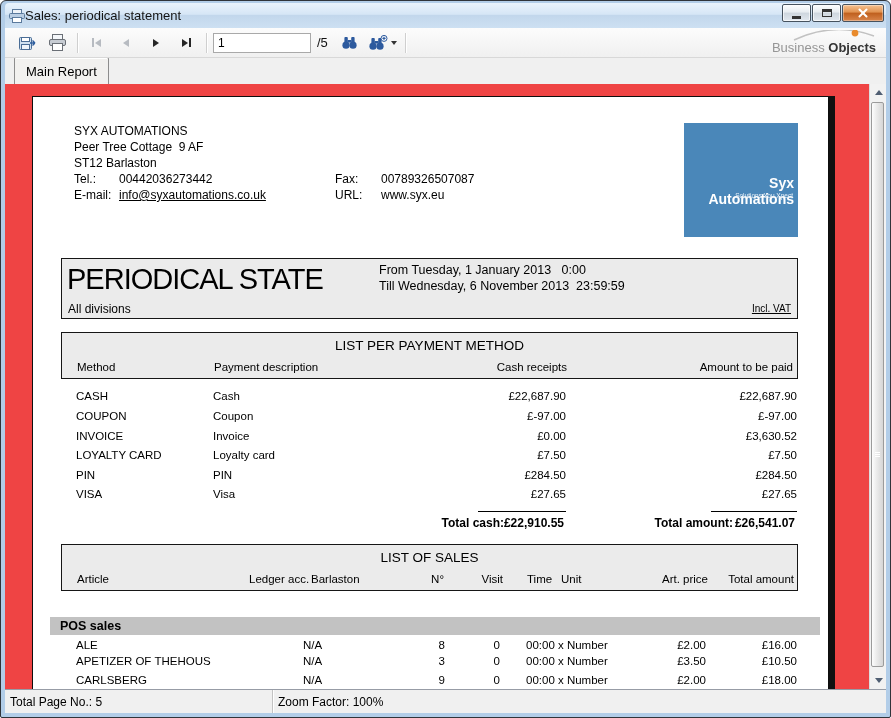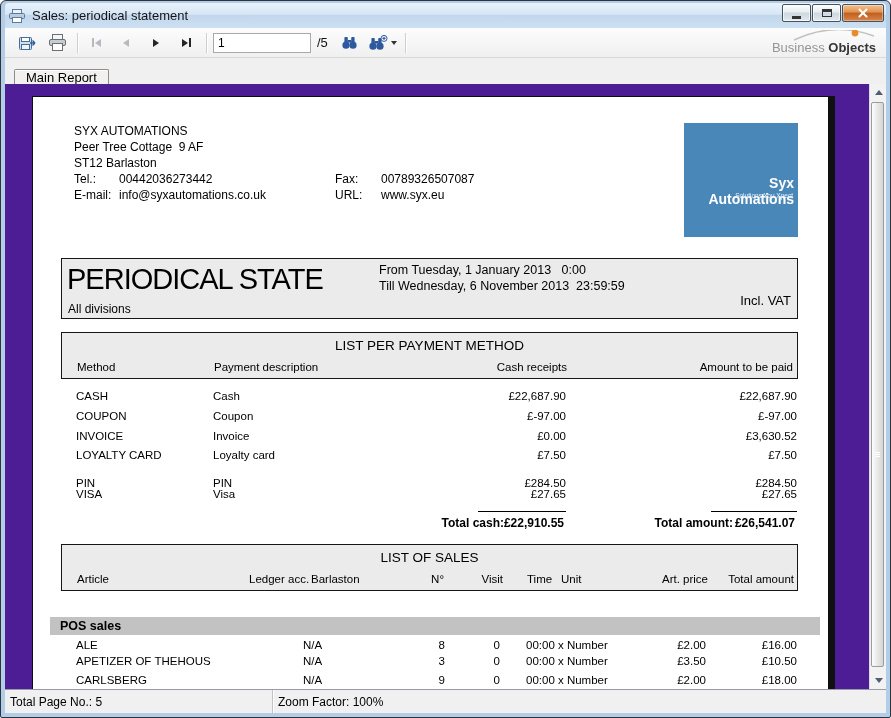--- a/index.html
+++ b/index.html
@@ -7,21 +7,21 @@
 
   
   .window { position:absolute; left:0; top:0; width:891px; height:718px;
     border:1px solid #30343a; border-radius:6px 6px 2px 2px;
     background:#b2cde8; padding:2px 4px 4px 4px;
     display:flex; flex-direction:column; overflow:hidden; }
 
   
   .titlebar { height:25px; position:relative; display:flex; align-items:center; padding:0 4px;
     background:linear-gradient(#e9f3fc, #d6e6f6 45%, #c2d7ec 50%, #cde0f2); border-radius:4px 4px 0 0; }
-  .title-text { font-size:13px; color:#141414; margin-left:7px; }
+  .title-text { font-size:13px; color:#141414; }
   .win-controls { position:absolute; right:2px; top:1px; display:flex; }
   .wc { width:29px; height:18px; border:1px solid #46525e; border-radius:2px; margin-left:1px;
     background:linear-gradient(#fdfefe,#e7ecf1 45%,#ced6de 50%,#e2e8ef);
     display:flex; align-items:center; justify-content:center; box-shadow:inset 0 0 0 1px rgba(255,255,255,.65); }
   .wc.close { width:42px; background:linear-gradient(#f6c291,#e0914f 45%,#bf5f1d 50%,#d9854b);
     box-shadow:inset 0 0 0 1px rgba(255,255,255,.35); }
   .glyph-min { width:9px; height:3px; background:#333; margin-top:8px; }
   .glyph-max { width:10px; height:8px; border:1px solid #333; border-top:3px solid #333; background:transparent; }
   .glyph-close { position:relative; width:12px; height:12px; }
   .glyph-close i { position:absolute; left:0; top:5px; width:12px; height:2px; background:#fff; border-radius:1px; display:block; }
@@ -46,25 +46,25 @@
   .page-total { font-size:13px; color:#111; margin-right:10px; }
   .dd-arrow { width:0; height:0; border-left:3.5px solid transparent; border-right:3.5px solid transparent;
     border-top:4px solid #333; margin-left:3px; }
   .brand { position:absolute; right:10px; top:2px; text-align:right; line-height:11px; }
   .brand-text { font-size:13px; }
   .brand-w1 { color:#969696; }
   .brand-w2 { color:#353535; font-weight:bold; }
 
   
   .tabbar { height:26px; background:#f0f0f0; display:flex; align-items:flex-end; padding-left:9px; }
-  .tab { height:15px; padding:0 11px; background:#f2f1ef; border:1px solid #8d8d8d; border-bottom:none;
+  .tab { height:27px; padding:0 11px; background:#f2f1ef; border:1px solid #8d8d8d; border-bottom:none;
     border-radius:2px 2px 0 0; font-size:13px; display:flex; align-items:center; box-shadow:inset 0 1px 0 #fff; }
 
   
-  .viewport { flex:1; background:#4c1d95; position:relative; overflow:hidden; }
+  .viewport { flex:1; background:#ef4444; position:relative; overflow:hidden; }
   .page { position:absolute; left:27px; top:12px; width:797px; height:660px; background:#fff;
     border:1px solid #0e0e0e; box-shadow:6px 0 0 #101010; font-size:12px; color:#000; }
   .r { position:absolute; white-space:pre; }
 
   
   .scrollbar { position:absolute; right:0; top:0; bottom:0; width:17px; background:#f2f2f2; border-left:1px solid #dcdcdc; }
   .sb-btn { position:absolute; left:0; width:17px; height:17px; display:flex; align-items:center; justify-content:center; }
   .sb-up { top:0; } .sb-down { bottom:0; }
   .sb-tri-up { width:0; height:0; border-left:4px solid transparent; border-right:4px solid transparent;
     border-bottom:5px solid #505e72; }
@@ -78,21 +78,21 @@
   .logo-name { position:absolute; left:0; right:4px; top:52px; color:#fff; font-weight:bold; font-size:14px; text-align:right; }
   .logo-tag { position:absolute; right:5px; top:69px; color:#e8f1f8; font-size:6.5px; }
 
   .gbox { position:absolute; left:28px; width:737px; background:#ebebeb; border:1px solid #161616; }
   .box-title { position:absolute; left:0; right:0; top:5px; text-align:center; font-size:13.5px; }
   .period-box { top:161px; height:61px; }
   .period-title { position:absolute; left:5px; top:4px; font-size:29px; letter-spacing:-1px; white-space:pre; }
   .period-div { position:absolute; left:6px; bottom:2px; font-size:12px; }
   .period-from { position:absolute; left:317px; top:4px; font-size:12.5px; white-space:pre; }
   .period-till { position:absolute; left:317px; top:20px; font-size:12.5px; white-space:pre; }
-  .period-vat { position:absolute; right:6px; bottom:10px; font-size:13px; }
+  .period-vat { position:absolute; right:6px; bottom:4px; font-size:10px;text-decoration:underline; }
 
   .pay-box { top:235px; height:47px; }
   .hdr { position:absolute; bottom:5px; font-size:11.5px; white-space:pre; }
   .prow { position:absolute; left:0; width:797px; height:20px; font-size:11.5px; }
   .prow span { position:absolute; top:3px; white-space:pre; }
   .pm { left:43px; } .pd { left:180px; }
   .pc { right:264px; } .pa { right:33px; }
   .uline { position:absolute; border-top:1px solid #000; height:0; }
   .tot { position:absolute; top:419px; font-size:12px; font-weight:bold; white-space:pre; }
 
@@ -220,21 +220,21 @@
     <div class="page">
 
       <div class="r" style="left:41px; top:27px;">SYX AUTOMATIONS</div>
       <div class="r" style="left:41px; top:43px;">Peer Tree Cottage  9 AF</div>
       <div class="r" style="left:41px; top:59px;">ST12 Barlaston</div>
       <div class="r" style="left:41px; top:75px;">Tel.:</div>
       <div class="r" style="left:86px; top:75px;">00442036273442</div>
       <div class="r" style="left:302px; top:75px;">Fax:</div>
       <div class="r" style="left:348px; top:75px;">00789326507087</div>
       <div class="r" style="left:41px; top:91px;">E-mail:</div>
-      <div class="r" style="left:86px; top:91px;">info@syxautomations.co.uk</div>
+      <div class="r" style="left:86px; top:91px;text-decoration:underline;">info@syxautomations.co.uk</div>
       <div class="r" style="left:302px; top:91px;">URL:</div>
       <div class="r" style="left:348px; top:91px;">www.syx.eu</div>
 
       <div class="logo" style="background-color: rgb(74, 135, 185);">
         <div class="logo-name">Syx Automations</div>
         <div class="logo-tag">Solutions You Xpect</div>
       </div>
 
       <div class="gbox period-box">
         <div class="period-title">PERIODICAL STATE</div>
@@ -269,21 +269,21 @@
           <span class="pd">Invoice</span>
           <span class="pc">£0.00</span>
           <span class="pa">£3,630.52</span>
         </div>
       <div class="prow" style="top:349px;">
           <span class="pm">LOYALTY CARD</span>
           <span class="pd">Loyalty card</span>
           <span class="pc">£7.50</span>
           <span class="pa">£7.50</span>
         </div>
-      <div class="prow" style="top:369px;margin-top:8px;">
+      <div class="prow" style="top:369px;">
           <span class="pm">PIN</span>
           <span class="pd">PIN</span>
           <span class="pc">£284.50</span>
           <span class="pa">£284.50</span>
         </div>
       <div class="prow" style="top:388px;">
           <span class="pm">VISA</span>
           <span class="pd">Visa</span>
           <span class="pc">£27.65</span>
           <span class="pa">£27.65</span>

